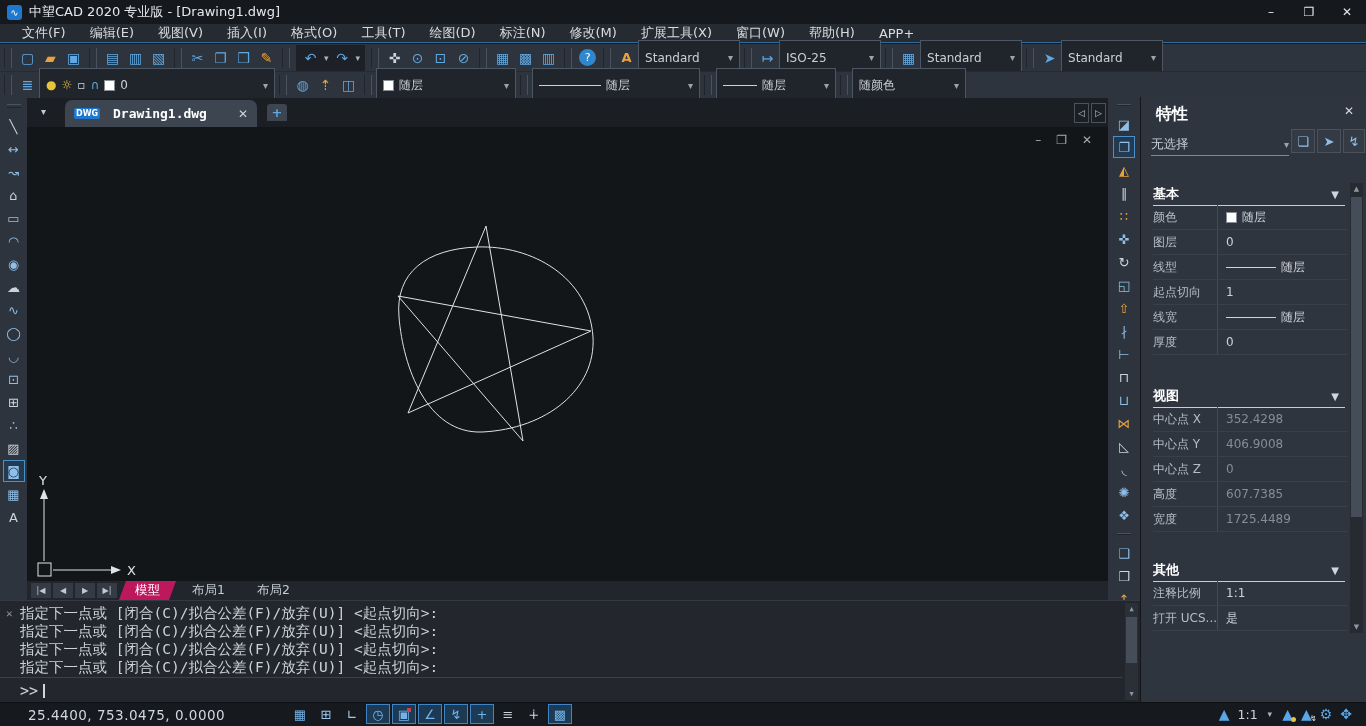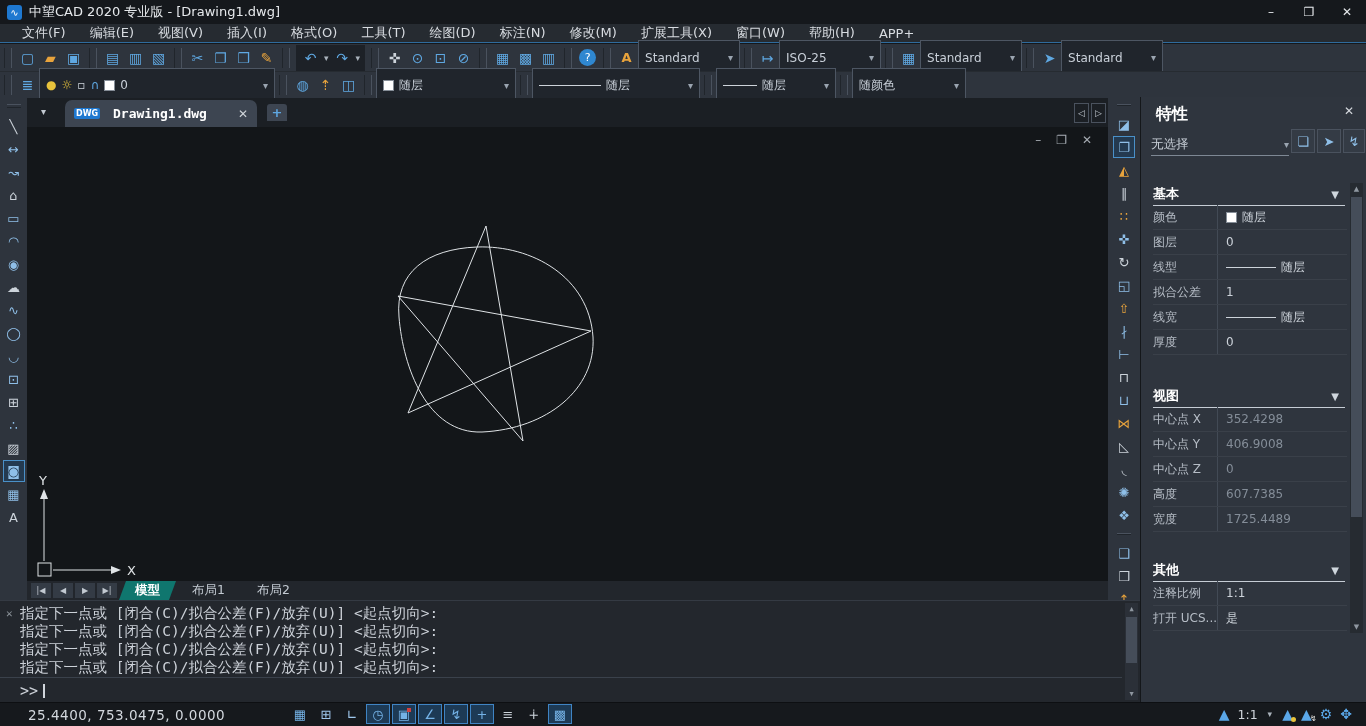--- a/index.html
+++ b/index.html
@@ -46,21 +46,21 @@
   .tool{width:22px;height:22px;display:flex;align-items:center;justify-content:center;font-size:13px;color:#8fbfe8;margin-bottom:1px;flex:none;}
   .tool.boxed{border:1px solid #4a90c8;background:#243a50;box-sizing:border-box;}
   .tool.o{color:#e8a33c;} .tool.w{color:#ccd3da;}
   
   #canvas{left:27px;top:127px;width:1081px;height:454px;background:#131619;}
   #mdictl{position:absolute;right:16px;top:6px;display:flex;gap:15px;color:#a6acb3;font-size:12px;}
   
   #layoutrow{left:27px;top:581px;width:1081px;height:19px;background:#22262c;display:flex;align-items:center;padding-left:4px;box-sizing:border-box;}
   .navb{min-width:16px;height:15px;background:#343b45;color:#c2c9d1;font-size:8px;display:flex;align-items:center;justify-content:center;margin-right:2px;padding:0 2px;}
   .ltab{height:19px;padding:0 16px;display:flex;align-items:center;font-size:12.5px;color:#c3cad2;clip-path:polygon(7px 0,100% 0,calc(100% - 7px) 100%,0 100%);}
-  .ltab.active{background:#0f766e;color:#fff;font-weight:bold;}
+  .ltab.active{background:#be185d;color:#fff;font-weight:normal;}
   
   #cmdpanel{left:0;top:600px;width:1140px;height:102px;background:#23272d;border-top:1px solid #343a43;box-sizing:border-box;font-family:"DejaVu Sans Mono","Liberation Mono",monospace;}
   #cmd-close{position:absolute;left:6px;top:6px;color:#8b9299;font-size:11px;}
   .cmdline{position:absolute;left:20px;font-size:14.5px;color:#ccd1d8;white-space:pre;}
   #cmd-prompt-row{position:absolute;left:0;top:76px;width:1122px;border-top:1px solid #3a414b;height:25px;}
   #cmd-prompt{position:absolute;left:20px;top:4px;font-size:15px;color:#ccd1d8;}
   .tcaret{display:inline-block;width:2px;height:14px;background:#d0d5db;vertical-align:-2px;margin-left:1px;}
   #cmd-scroll{position:absolute;right:2px;top:2px;width:13px;height:97px;background:#2b3038;}
   .scr-arrow{position:absolute;left:0;width:13px;height:12px;display:flex;align-items:center;justify-content:center;font-size:7px;color:#8f97a0;}
   .scr-thumb{position:absolute;left:1px;width:11px;background:#454d59;}
@@ -363,21 +363,21 @@
         </span>
     </div>
     <div class="prow" style="top:158px;">
       <span class="plabel">线型</span>
       <span class="pval">
           <span class="ltline" style="width:50px;"></span>
           <span>随层</span>
         </span>
     </div>
     <div class="prow" style="top:183px;">
-      <span class="plabel">拟合公差</span>
+      <span class="plabel">起点切向</span>
       <span class="pval">
           <span>1</span>
         </span>
     </div>
     <div class="prow" style="top:208px;">
       <span class="plabel">线宽</span>
       <span class="pval">
           <span class="ltline" style="width:50px;"></span>
           <span>随层</span>
         </span>

